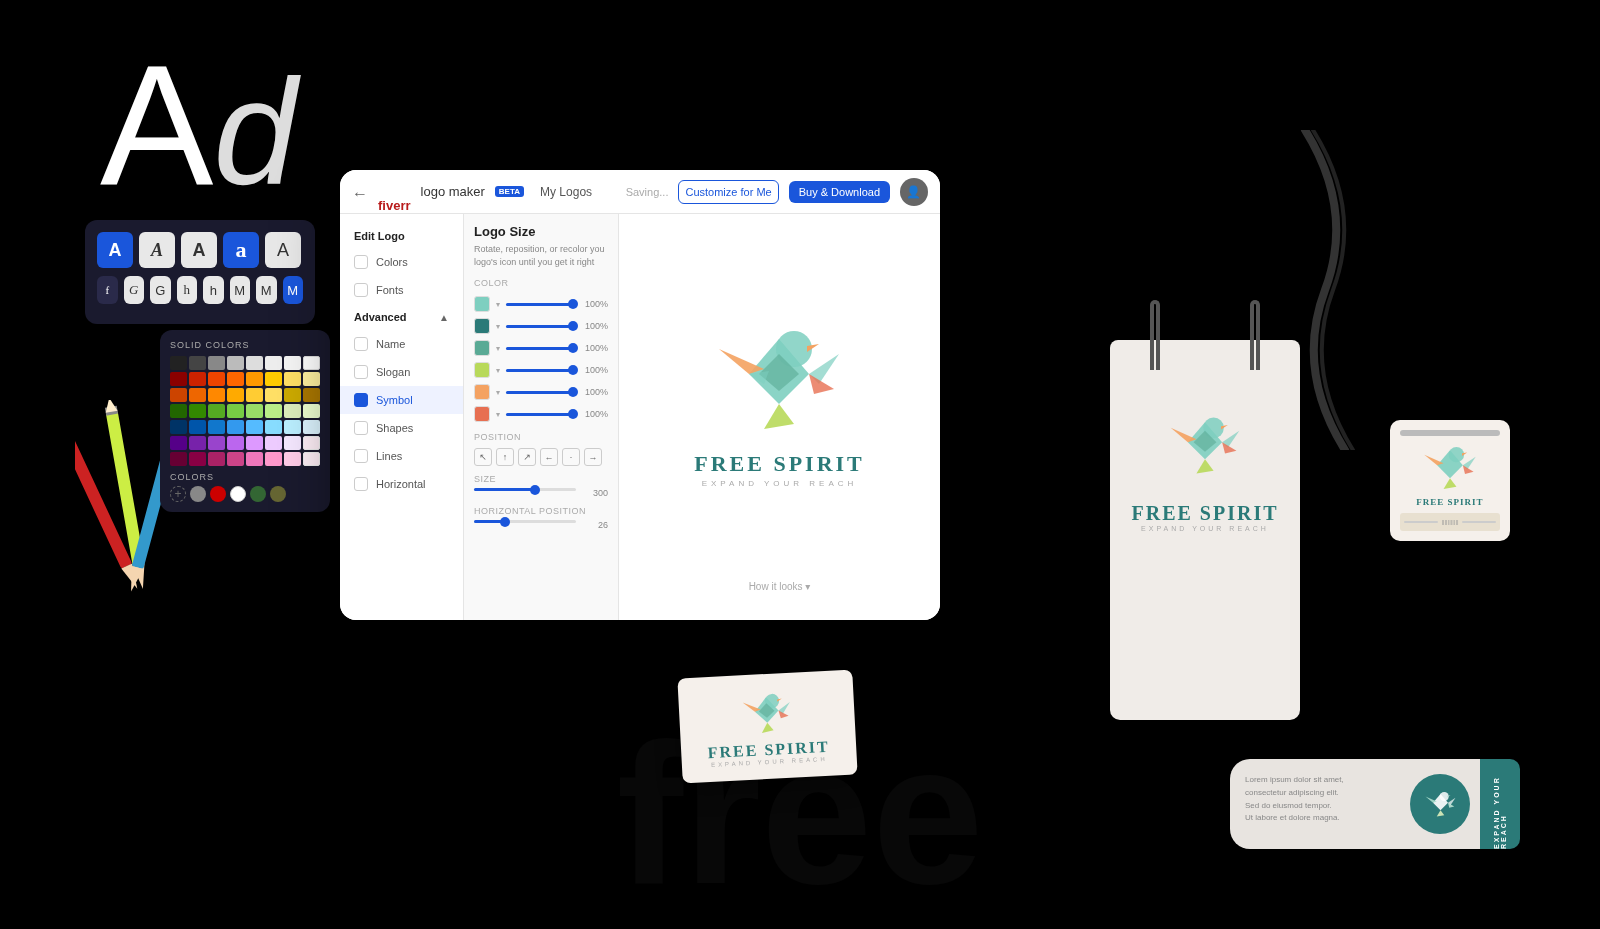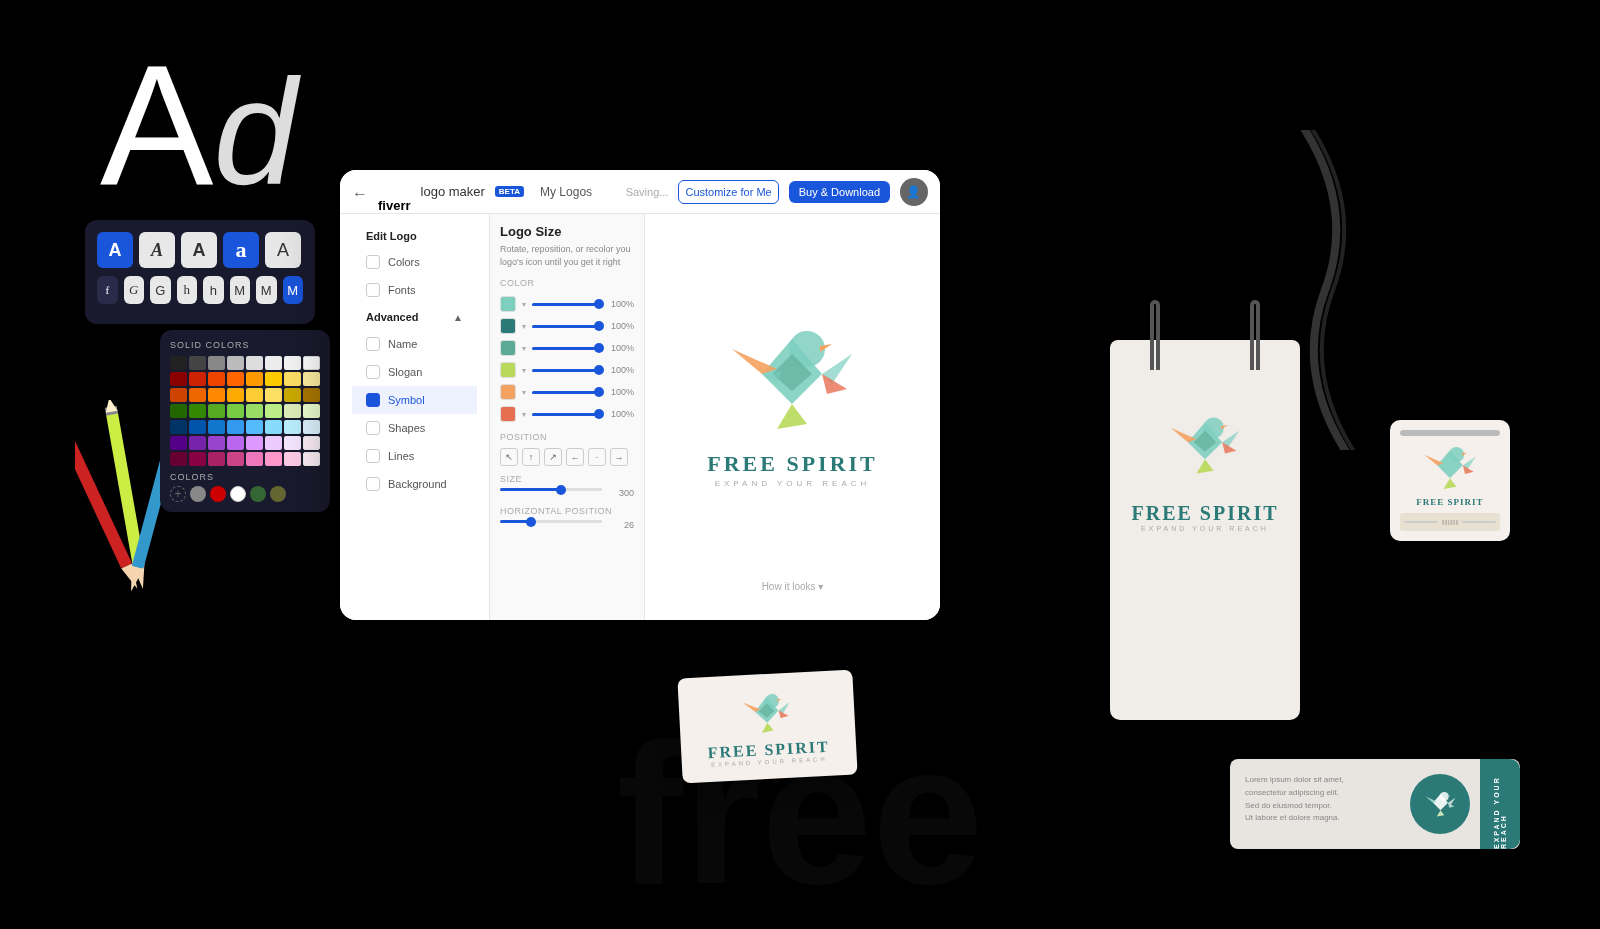--- a/index.html
+++ b/index.html
@@ -224,24 +224,24 @@
     }
 
     
     .app-body {
       display: flex;
       height: calc(100% - 44px);
     }
 
     
     .app-sidebar {
-      width: 150px;
+      width: 124px;
       background: white;
       border-right: 1px solid #e5e5e5;
-      padding: 10px 12px;
+      padding: 10px 0;
       overflow-y: auto;
     }
     .sidebar-section-title {
       font-size: 11px;
       font-weight: 700;
       color: #222;
       padding: 6px 14px;
     }
     .sidebar-item {
       display: flex;
@@ -667,21 +667,21 @@
       <rect x="72" y="25" width="12" height="8" fill="#888"></rect>
       <polygon points="72,30 84,30 78,16" fill="#ffeecc"></polygon>
     </g>
   </svg>
 </div>
 
 <div class="app-window">
 
   <div class="app-header">
     <span class="back-btn">←</span>
-    <span style="font-size:13px; font-weight:700; color:#000000;margin-top:28px;">fiverr</span>
+    <span style="font-size:13px; font-weight:700; color:#b91c1c;margin-top:28px;">fiverr</span>
     <span style="font-size:13px; color:#333;"> logo maker</span>
     <span class="beta-badge">BETA</span>
     <span class="my-logos-link">My Logos</span>
     <span class="saving-text">Saving...</span>
     <button class="customize-btn">Customize for Me</button>
     <button class="buy-btn">Buy &amp; Download</button>
     <div class="avatar">👤</div>
   </div>
 
   <div class="app-body">
@@ -715,21 +715,21 @@
       <div class="sidebar-item">
         <div class="checkbox"></div>
         <span>Shapes</span>
       </div>
       <div class="sidebar-item">
         <div class="checkbox"></div>
         <span>Lines</span>
       </div>
       <div class="sidebar-item">
         <div class="checkbox"></div>
-        <span>Background</span>
+        <span>Horizontal</span>
       </div>
     </div>
 
     <div class="app-center">
       <div class="panel-title">Logo Size</div>
       <div class="panel-subtitle">Rotate, reposition, or recolor you logo's icon until you get it right</div>
       <div class="section-label">COLOR</div>
 
       <div class="color-row">
         <div class="color-preview" style="background:#7ecfc0;"></div>
@@ -907,21 +907,21 @@
     <polygon points="70,85 55,110 85,105" fill="#b8d95a" opacity="0.9"></polygon>
     <circle cx="85" cy="30" r="18" fill="#7ecfc0" opacity="0.85"></circle>
     <polygon points="98,27 110,25 98,33" fill="#f4a261"></polygon>
     <polygon points="70,35 90,55 70,72 50,55" fill="#5aaa95" opacity="0.6"></polygon>
   </svg>
   <div class="biz-free-spirit">FREE SPIRIT</div>
   <div class="biz-expand">EXPAND YOUR REACH</div>
 </div>
 
 <div class="envelope-card">
-  <div style="position:relative; background:#e8e4e0; border-radius:8px; padding:15px; display:flex; gap:12px; align-items:flex-start; padding-right:50px;justify-content:center;">
+  <div style="position:relative; background:#e8e4e0; border-radius:20px; padding:15px; display:flex; gap:12px; align-items:flex-start; padding-right:50px;justify-content:center;">
 
     <div style="flex:1;">
       <div style="font-size:8px; color:#888; margin-bottom:8px; line-height:1.6;">
         Lorem ipsum dolor sit amet,<br>
         consectetur adipiscing elit.<br>
         Sed do eiusmod tempor.<br>
         Ut labore et dolore magna.
       </div>
     </div>
 

